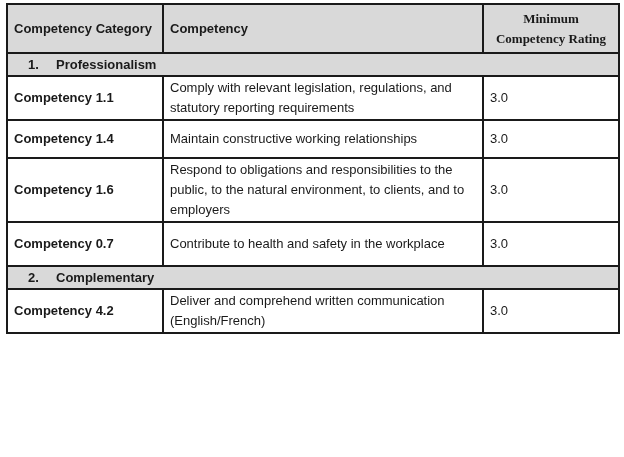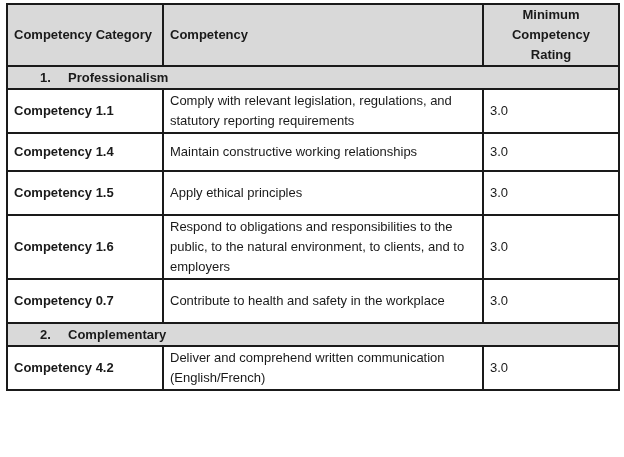--- a/index.html
+++ b/index.html
@@ -11,22 +11,22 @@
       font-size: 13px; color: #1a1a1a;
       table-layout: fixed;
     }
     .tbl td, .tbl th {
       border: 2px solid #1a1a1a;
       padding: 0 6px;
       vertical-align: middle;
       line-height: 20px;
     }
     .hdr th { background: #d9d9d9; font-weight: bold; text-align: left; height: 47px; }
-    .hdr th.rating { text-align: center; }
-    .section td { background: #d9d9d9; font-weight: bold; height: 21px; padding-left: 32px; }
+    .hdr th.rating { text-align: center; font-family: Liberation Serif, serif; }
+    .section td { background: #d9d9d9; font-weight: bold; height: 21px; padding-left: 20px; }
     .section .num { display: inline-block; width: 28px; }
     .cat { font-weight: bold; }
     .rate { text-align: left; }
     .r2 { height: 44px; }
     .r1 { height: 38px; }
     .r3 { height: 64px; }
   </style>
 </head>
 <body>
 
@@ -51,25 +51,20 @@
   <tr class="r2">
     <td class="cat">Competency 1.1</td>
     <td>Comply with relevant legislation, regulations, and statutory reporting requirements</td>
     <td class="rate">3.0</td>
   </tr>
   <tr class="r1">
     <td class="cat">Competency 1.4</td>
     <td>Maintain constructive working relationships</td>
     <td class="rate">3.0</td>
   </tr>
-  <tr class="r2">
-    <td class="cat">Competency 1.5</td>
-    <td>Apply ethical principles</td>
-    <td class="rate">3.0</td>
-  </tr>
   <tr class="r3">
     <td class="cat">Competency 1.6</td>
     <td>Respond to obligations and responsibilities to the public, to the natural environment, to clients, and to employers</td>
     <td class="rate">3.0</td>
   </tr>
   <tr class="r2">
     <td class="cat">Competency 0.7</td>
     <td>Contribute to health and safety in the workplace</td>
     <td class="rate">3.0</td>
   </tr>

